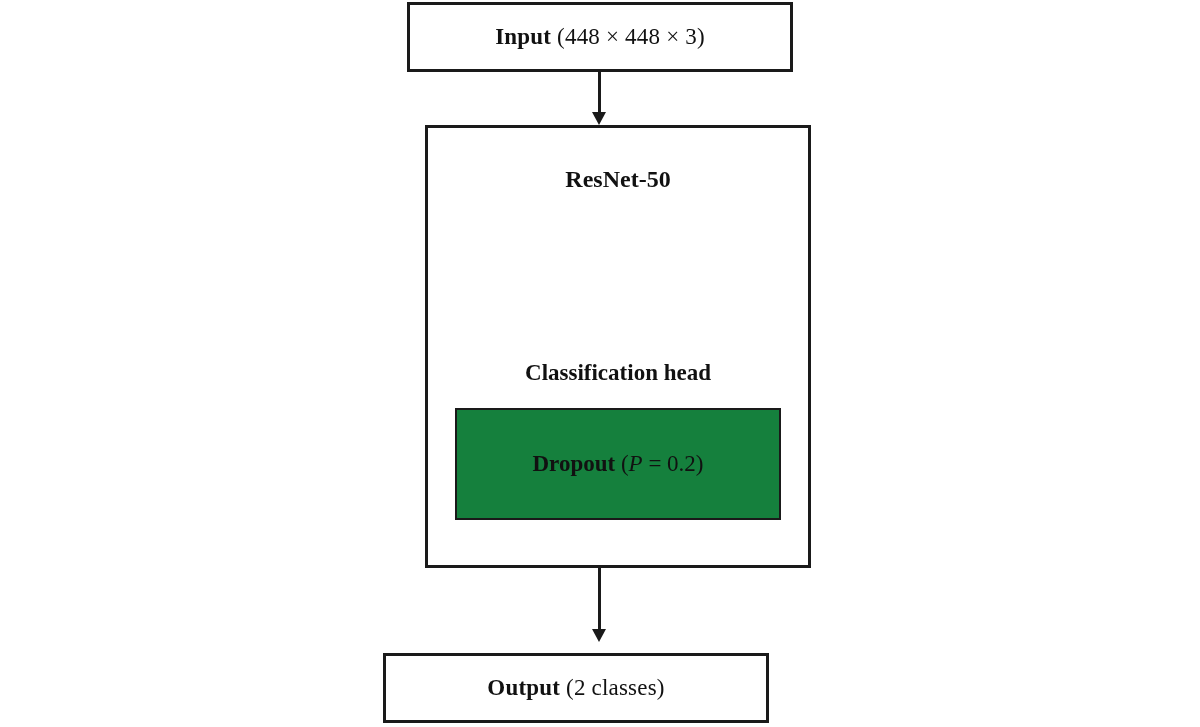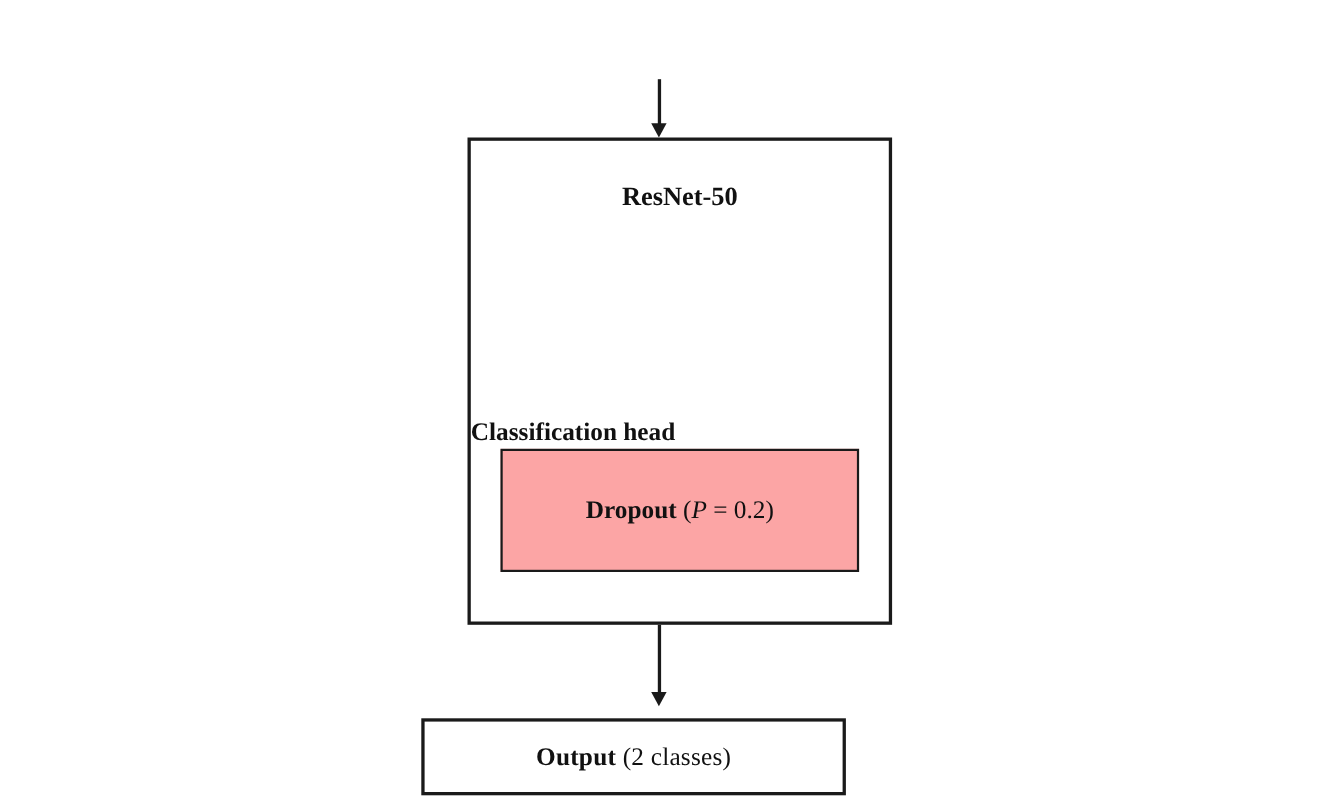--- a/index.html
+++ b/index.html
@@ -48,31 +48,31 @@
   .resnet-title {
     position: absolute;
     top: 38px; left: 0; right: 0;
     text-align: center;
     font-size: 24px;
     font-weight: 700;
   }
   .head-label {
     position: absolute;
     top: 232px; left: 0; right: 0;
+    text-align: center;
     font-size: 23px;
     font-weight: 700;
-    margin-top: 20px;
   }
   .inner-box {
     position: absolute;
     box-sizing: border-box;
     left: 27px; top: 280px;
     width: 326px; height: 112px;
     border: 2px solid #1a1a1a;
-    background: #fca5a5;
+    background: #15803d;
     display: flex;
     flex-direction: column;
     justify-content: space-evenly;
     align-items: center;
   }
   .inner-line {
     font-size: 23px;
     white-space: pre;
   }
 
@@ -95,20 +95,23 @@
   .arrow1 .arrow-shaft { left: 598px; top: 72px;  height: 41px; }
   .arrow1 .arrow-head  { left: 592px; top: 112px; }
   .arrow2 .arrow-shaft { left: 598px; top: 568px; height: 62px; }
   .arrow2 .arrow-head  { left: 592px; top: 629px; }
 </style>
 </head>
 <body>
 
 <div class="canvas">
 
+  <div class="box input-box">
+    <div class="box-label"><span class="b">Input</span><span> (448 × 448 × 3)</span></div>
+  </div>
 
   <div class="arrow arrow1">
     <div class="arrow-shaft"></div>
     <div class="arrow-head"></div>
   </div>
 
   <div class="resnet-box">
     <div class="resnet-title">ResNet-50</div>
     <div class="head-label">Classification head</div>
 

